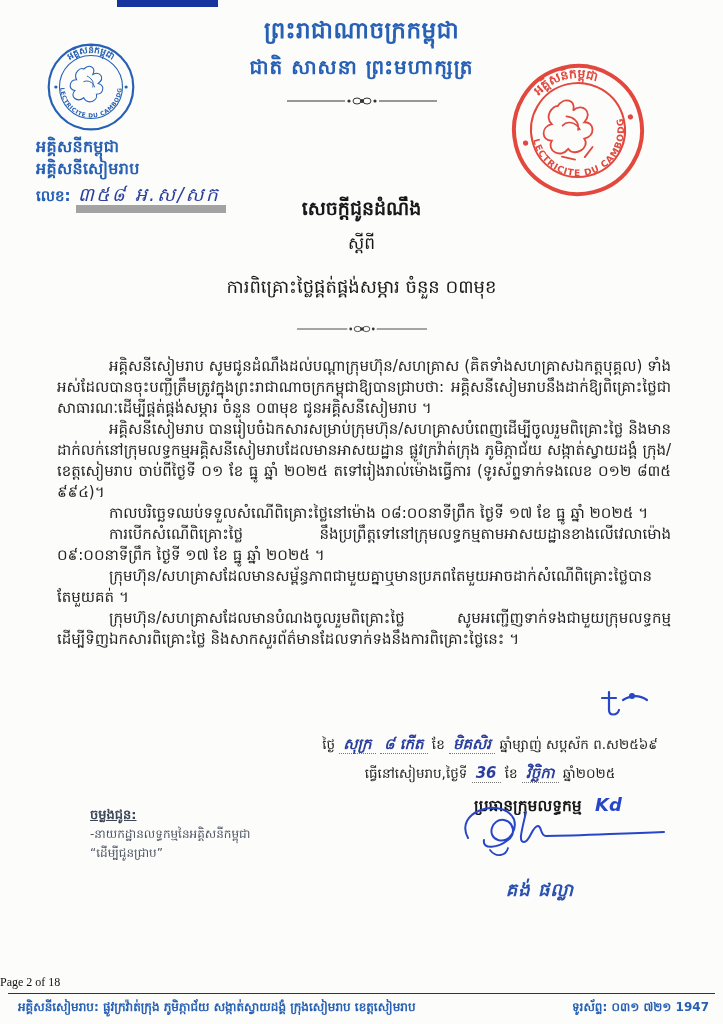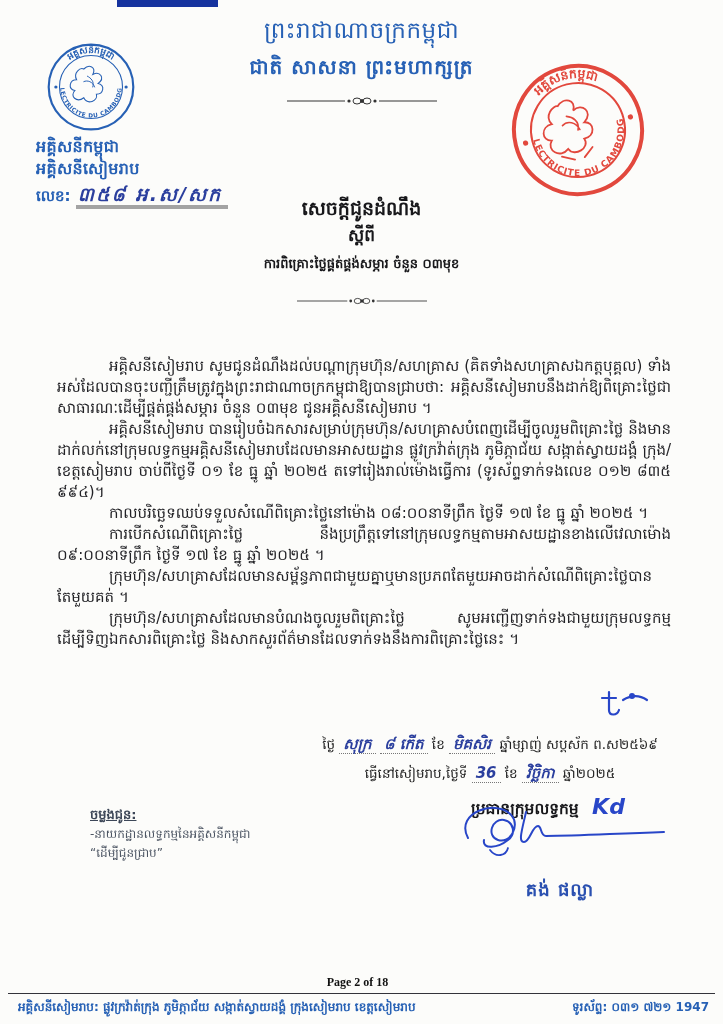--- a/index.html
+++ b/index.html
@@ -19,21 +19,21 @@
   
   .top-bar{
     position:absolute;left:117px;top:0;width:101px;height:7px;
     background:#16339e;
   }
   
   .nat-header{
     position:absolute;left:0;right:0;top:16px;text-align:center;
   }
   .nat-line1{
-    font-size:23px;font-weight:normal;color:#2761b5;letter-spacing:.5px;
+    font-size:23px;font-weight:bold;color:#2761b5;letter-spacing:.5px;
   }
   .nat-line2{
     font-size:20px;font-weight:bold;color:#2761b5;margin-top:5px;letter-spacing:1px;
   }
   .orn-divider{
     display:inline-block;margin-top:6px;
   }
   
   .seal-blue{
     position:absolute;left:46px;top:42px;width:90px;height:90px;
@@ -41,35 +41,35 @@
   .org-block{
     position:absolute;left:36px;top:136px;line-height:22px;
   }
   .org-line{
     font-size:16px;font-weight:bold;color:#2761b5;letter-spacing:.3px;
   }
   .ref-line{
     font-size:15px;font-weight:bold;color:#2761b5;margin-top:3px;
   }
   .ref-hand{
-    font-size:19px;color:#2b3f9e;font-style:italic;font-weight:bold;
-    border-bottom:4px solid #a3a3a3;padding:0 6px 0 2px;letter-spacing:2px;
+    font-size:19px;color:#2b3f9e;font-style:italic;font-weight:normal;
+    border-bottom:8px solid #a3a3a3;padding:0 6px 0 2px;letter-spacing:2px;
   }
   
   .stamp-red{
     position:absolute;left:508px;top:60px;width:140px;height:140px;
     transform:rotate(-14deg);opacity:.92;
   }
   
   .title-block{
     position:absolute;left:0;right:0;top:196px;text-align:center;color:#17171a;
   }
   .title-l1{font-size:19px;font-weight:bold;}
-  .title-l2{font-size:17px;font-weight:bold;margin-top:0;}
-  .title-l3{font-size:13px;font-weight:bold;margin-top:6px;}
+  .title-l2{font-size:17px;font-weight:normal;margin-top:8px;}
+  .title-l3{font-size:18px;font-weight:normal;margin-top:18px;}
   .title-l4{font-size:19px;font-weight:bold;margin-top:6px;}
   .title-divider{margin-top:16px;}
   
   .body-text{
     position:absolute;left:57px;right:52px;top:356px;
     font-size:15px;line-height:21px;text-align:justify;color:#222226;
   }
   .body-text p{margin:0;text-indent:52px;}
   .pen-mark{position:absolute;left:598px;top:688px;}
   
@@ -79,40 +79,40 @@
   }
   .hand{
     color:#2b3f9e;font-weight:bold;font-style:italic;font-size:15px;
     border-bottom:1px dotted #777;padding:0 4px;
   }
   .date-line2{margin-top:7px;}
   .role-line{
     margin-top:9px;padding-left:120px;font-size:15.5px;font-weight:bold;color:#17171a;
   }
   .initials{
-    color:#2846c8;font-size:22px;font-weight:bold;font-style:italic;margin-left:4px;
+    color:#2846c8;font-size:18px;font-weight:bold;font-style:italic;margin-left:4px;
     border:none;
   }
   .signature-svg{position:absolute;left:438px;top:798px;}
   .signer-name{
-    position:absolute;left:460px;top:878px;width:200px;text-align:center;
-    font-size:18px;font-weight:bold;color:#2a50b0;letter-spacing:1px;
+    position:absolute;left:440px;top:878px;width:200px;text-align:center;
+    font-size:18px;font-weight:bold;color:#2a50b0;letter-spacing:1px;font-style:italic;
   }
   
   .copy-block{
     position:absolute;left:90px;top:806px;color:#4c5563;
   }
   .copy-heading{
     font-size:13px;font-weight:bold;text-decoration:underline;color:#3d4758;
   }
   .copy-item{font-size:12px;line-height:19px;}
   
   .page-indicator{
-    position:absolute;left:0;right:8px;top:975px;text-align:center;
-    font-family:"Liberation Serif", serif;font-size:12px;font-weight:bold;color:#111;
+    position:absolute;left:0;right:8px;top:975px;
+    font-family:"Liberation Serif", serif;font-size:12px;font-weight:normal;color:#111;
   }
   .footer-rule{
     position:absolute;left:8px;right:8px;top:993px;border-top:1.5px solid #33333a;
   }
   .footer-row{
     position:absolute;left:18px;right:14px;top:999px;
     display:flex;justify-content:space-between;
     font-size:12px;font-weight:bold;color:#2761b5;gap:8px;
   }
   .divider-svg{vertical-align:middle;}

